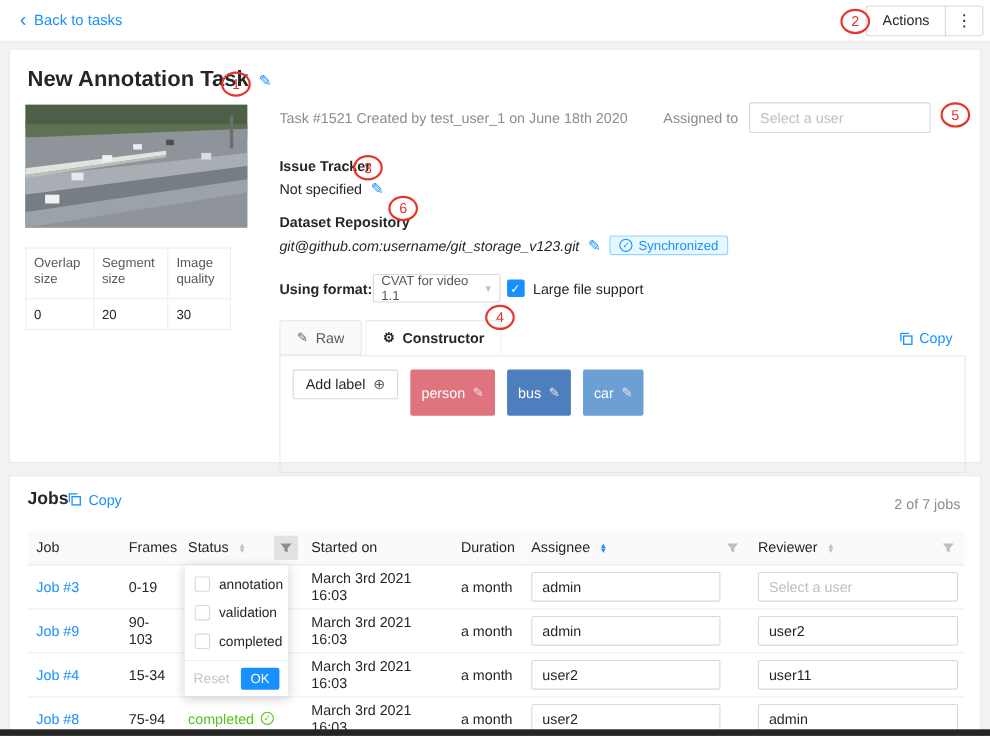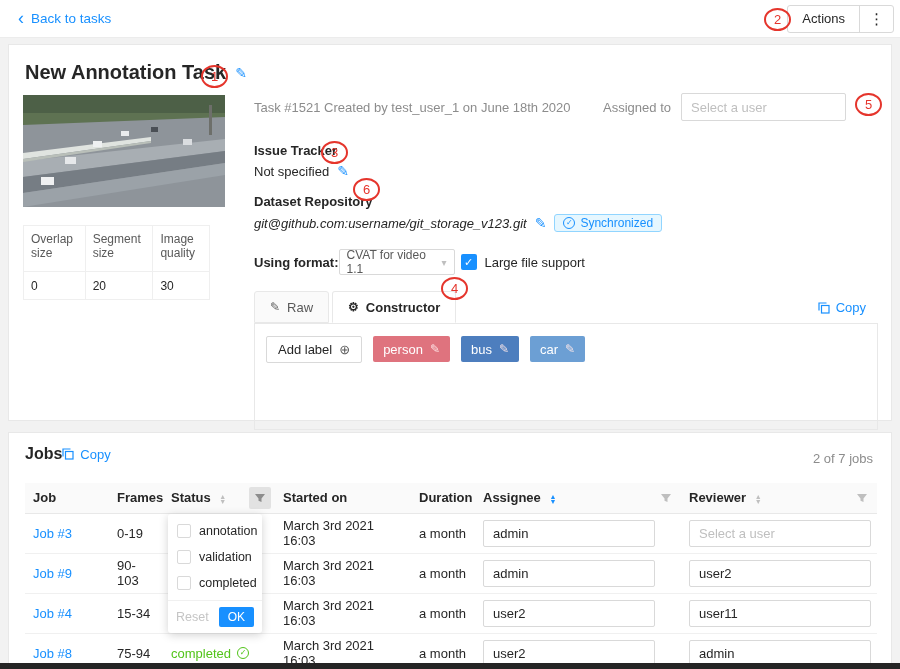--- a/index.html
+++ b/index.html
@@ -68,31 +68,31 @@
          border-radius:3px 3px 0 0; background:#fafafa; color:#595959; font-size:13px; cursor:pointer; margin-right:3px; }
   .tab .t-ic { font-size:12px; }
   .tab.active { background:#fff; border-bottom-color:#fff; color:#262626; font-weight:600; }
   .copy-link { position:absolute; right:12px; bottom:8px; display:flex; align-items:center; gap:6px;
                color:#1890ff; font-size:13px; cursor:pointer; }
 
   .constructor-panel { border:1px solid #e8e8e8; border-top:none; height:106px; padding:12px 11px; display:flex; align-items:flex-start; gap:11px; }
   .add-label-btn { display:flex; align-items:center; gap:7px; height:27px; padding:0 11px; border:1px solid #d9d9d9;
                    border-radius:2px; background:#fff; font-size:13px; color:#262626; cursor:pointer; }
   .add-label-btn .plus { color:#595959; font-size:13px; }
-  .chip { display:inline-flex; align-items:center; gap:7px; height:26px; padding:0 10px; border-radius:2px;
+  .chip { display:inline-flex; align-items:center; gap:7px; height:42px; padding:0 10px; border-radius:2px;
           color:#fff; font-size:13px; cursor:pointer; }
   .chip .chip-edit { color:#ffe9ea; font-size:12px; opacity:.95; }
 
   
   .jobs-head { position:absolute; left:16px; top:12px; display:flex; align-items:center; }
   .jobs-title { font-size:16px; font-weight:700; color:#262626; }
   .jobs-count { position:absolute; right:18px; top:18px; font-size:13px; color:#8c8c8c;margin-left:39px; }
 
   .jobs-table { position:absolute; left:16px; top:50px; width:852px; border-collapse:collapse; table-layout:fixed; font-size:13px; }
-  .jobs-table th { background:#fafafa; font-weight:700; color:#262626; text-align:left; padding:0 8px; height:30px;
+  .jobs-table th { background:#fafafa; font-weight:400; color:#262626; text-align:left; padding:0 8px; height:30px;
                    border-bottom:1px solid #e8e8e8; position:relative; }
   .jobs-table td { padding:0 8px; height:40px; border-bottom:1px solid #f0f0f0; color:#262626; }
   .job-link { color:#1890ff; cursor:pointer; text-decoration:none; }
   .sorter { display:inline-flex; flex-direction:column; margin-left:5px; vertical-align:middle; line-height:0; }
   .sorter span { font-size:7px; line-height:5px; color:#bfbfbf; }
   .sorter.active span { color:#1890ff; }
   .funnel { position:absolute; right:4px; top:4px; width:22px; height:22px; display:flex; align-items:center;
             justify-content:center; cursor:pointer; border-radius:2px; }
   .funnel.open { background:#e2e2e2; }
   .cell-input { width:172px; height:27px; }

